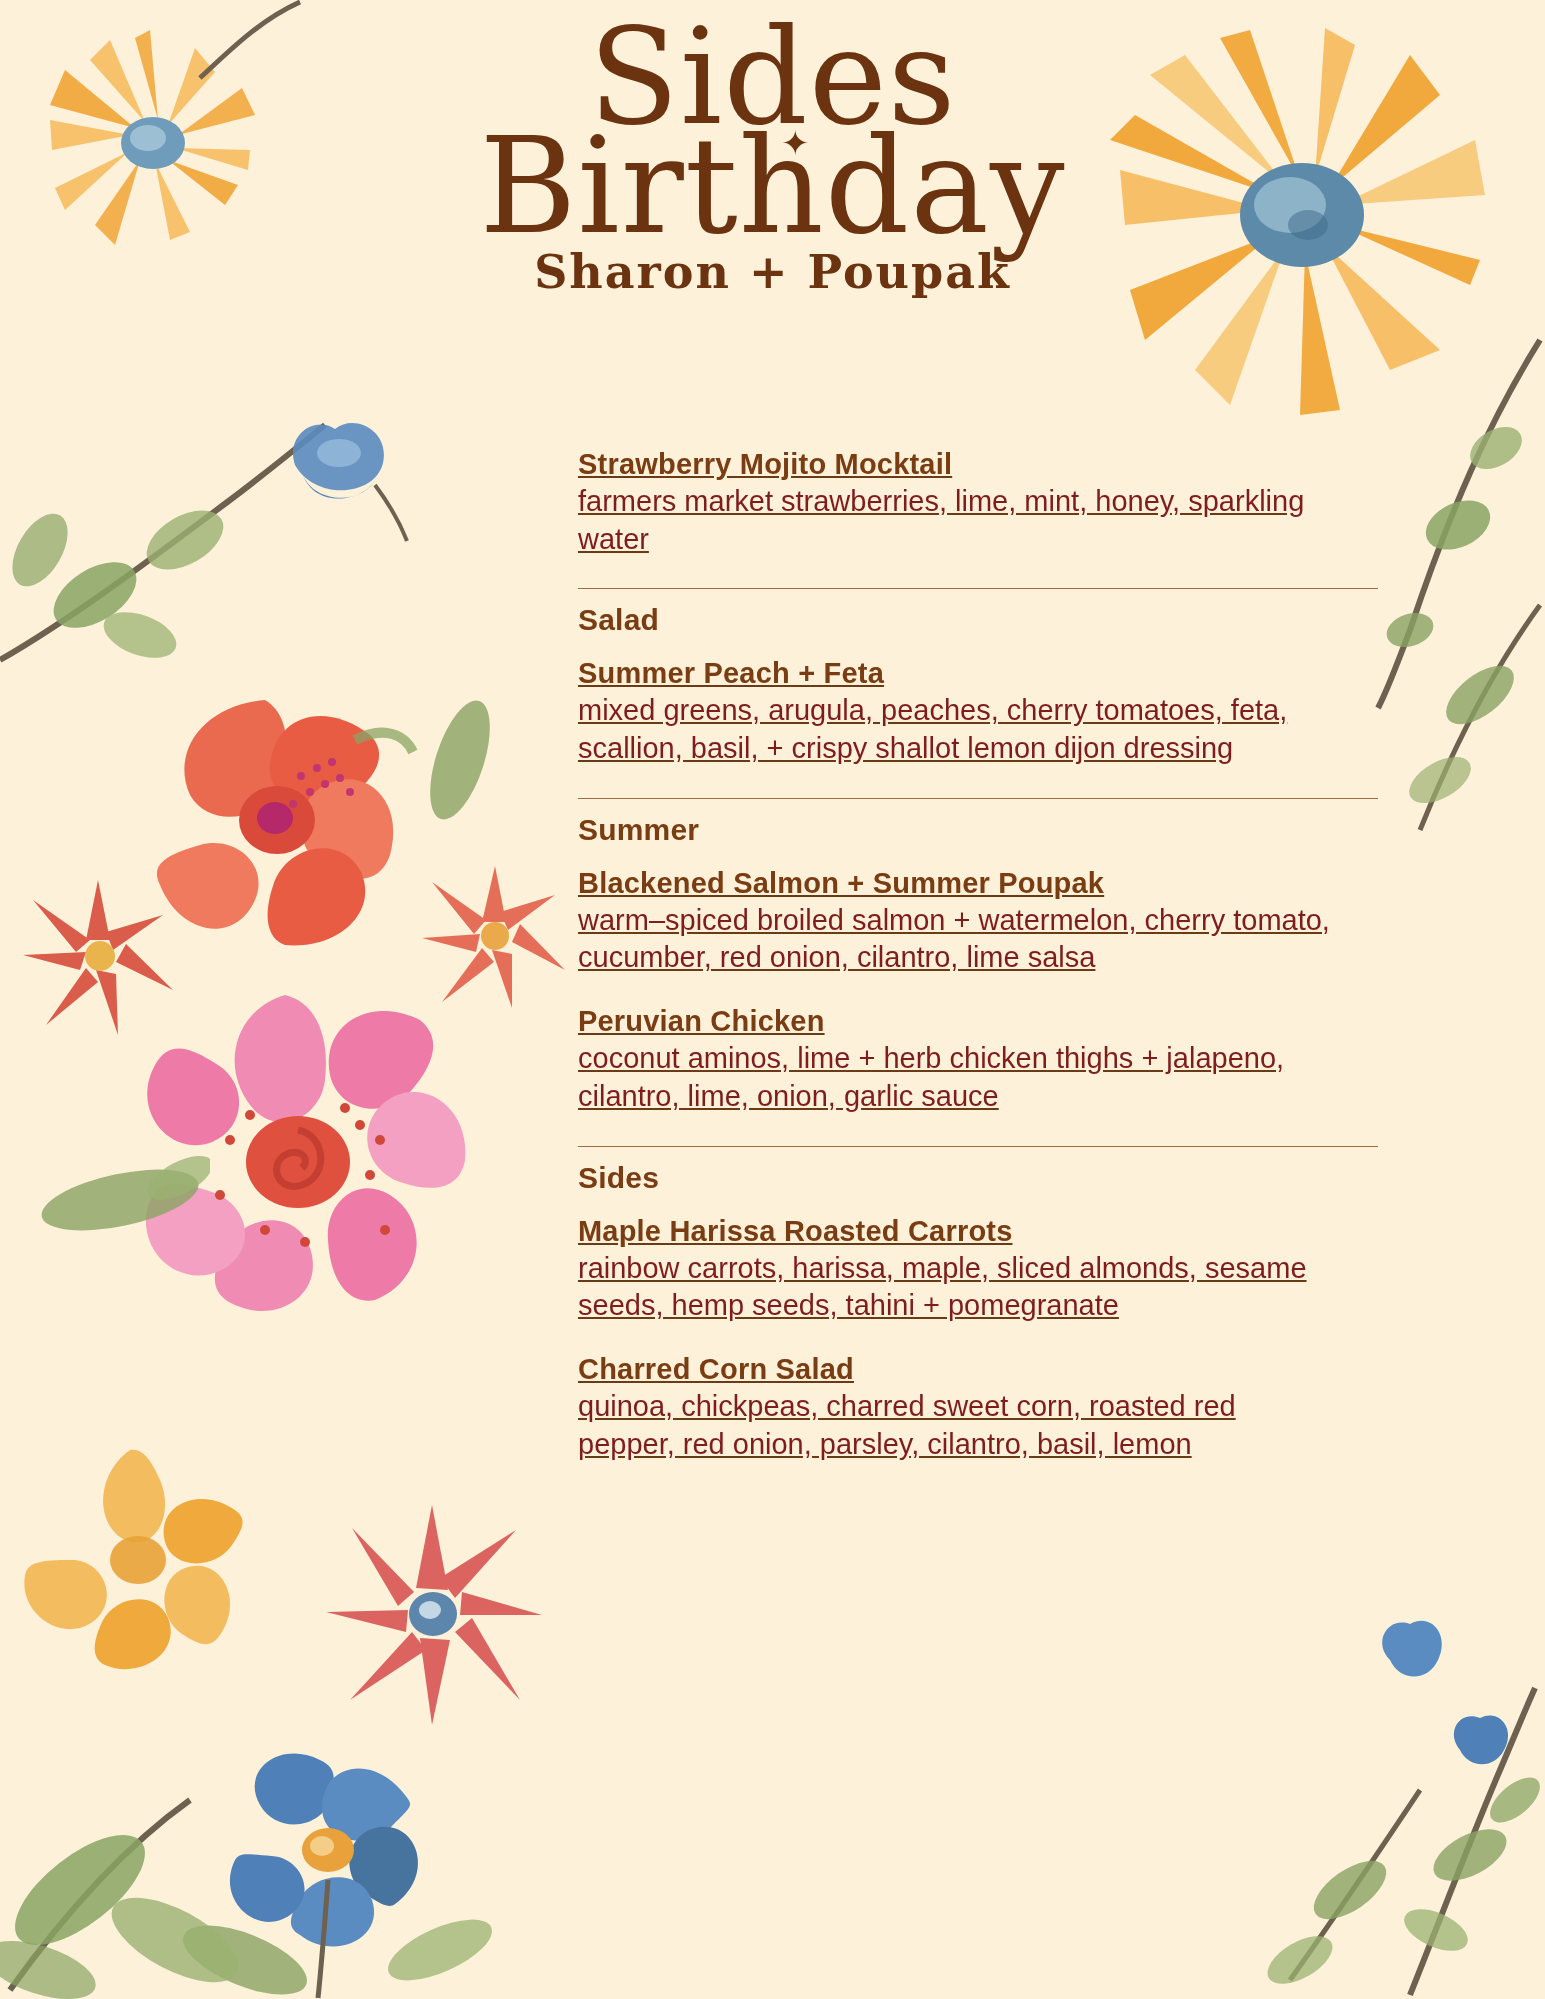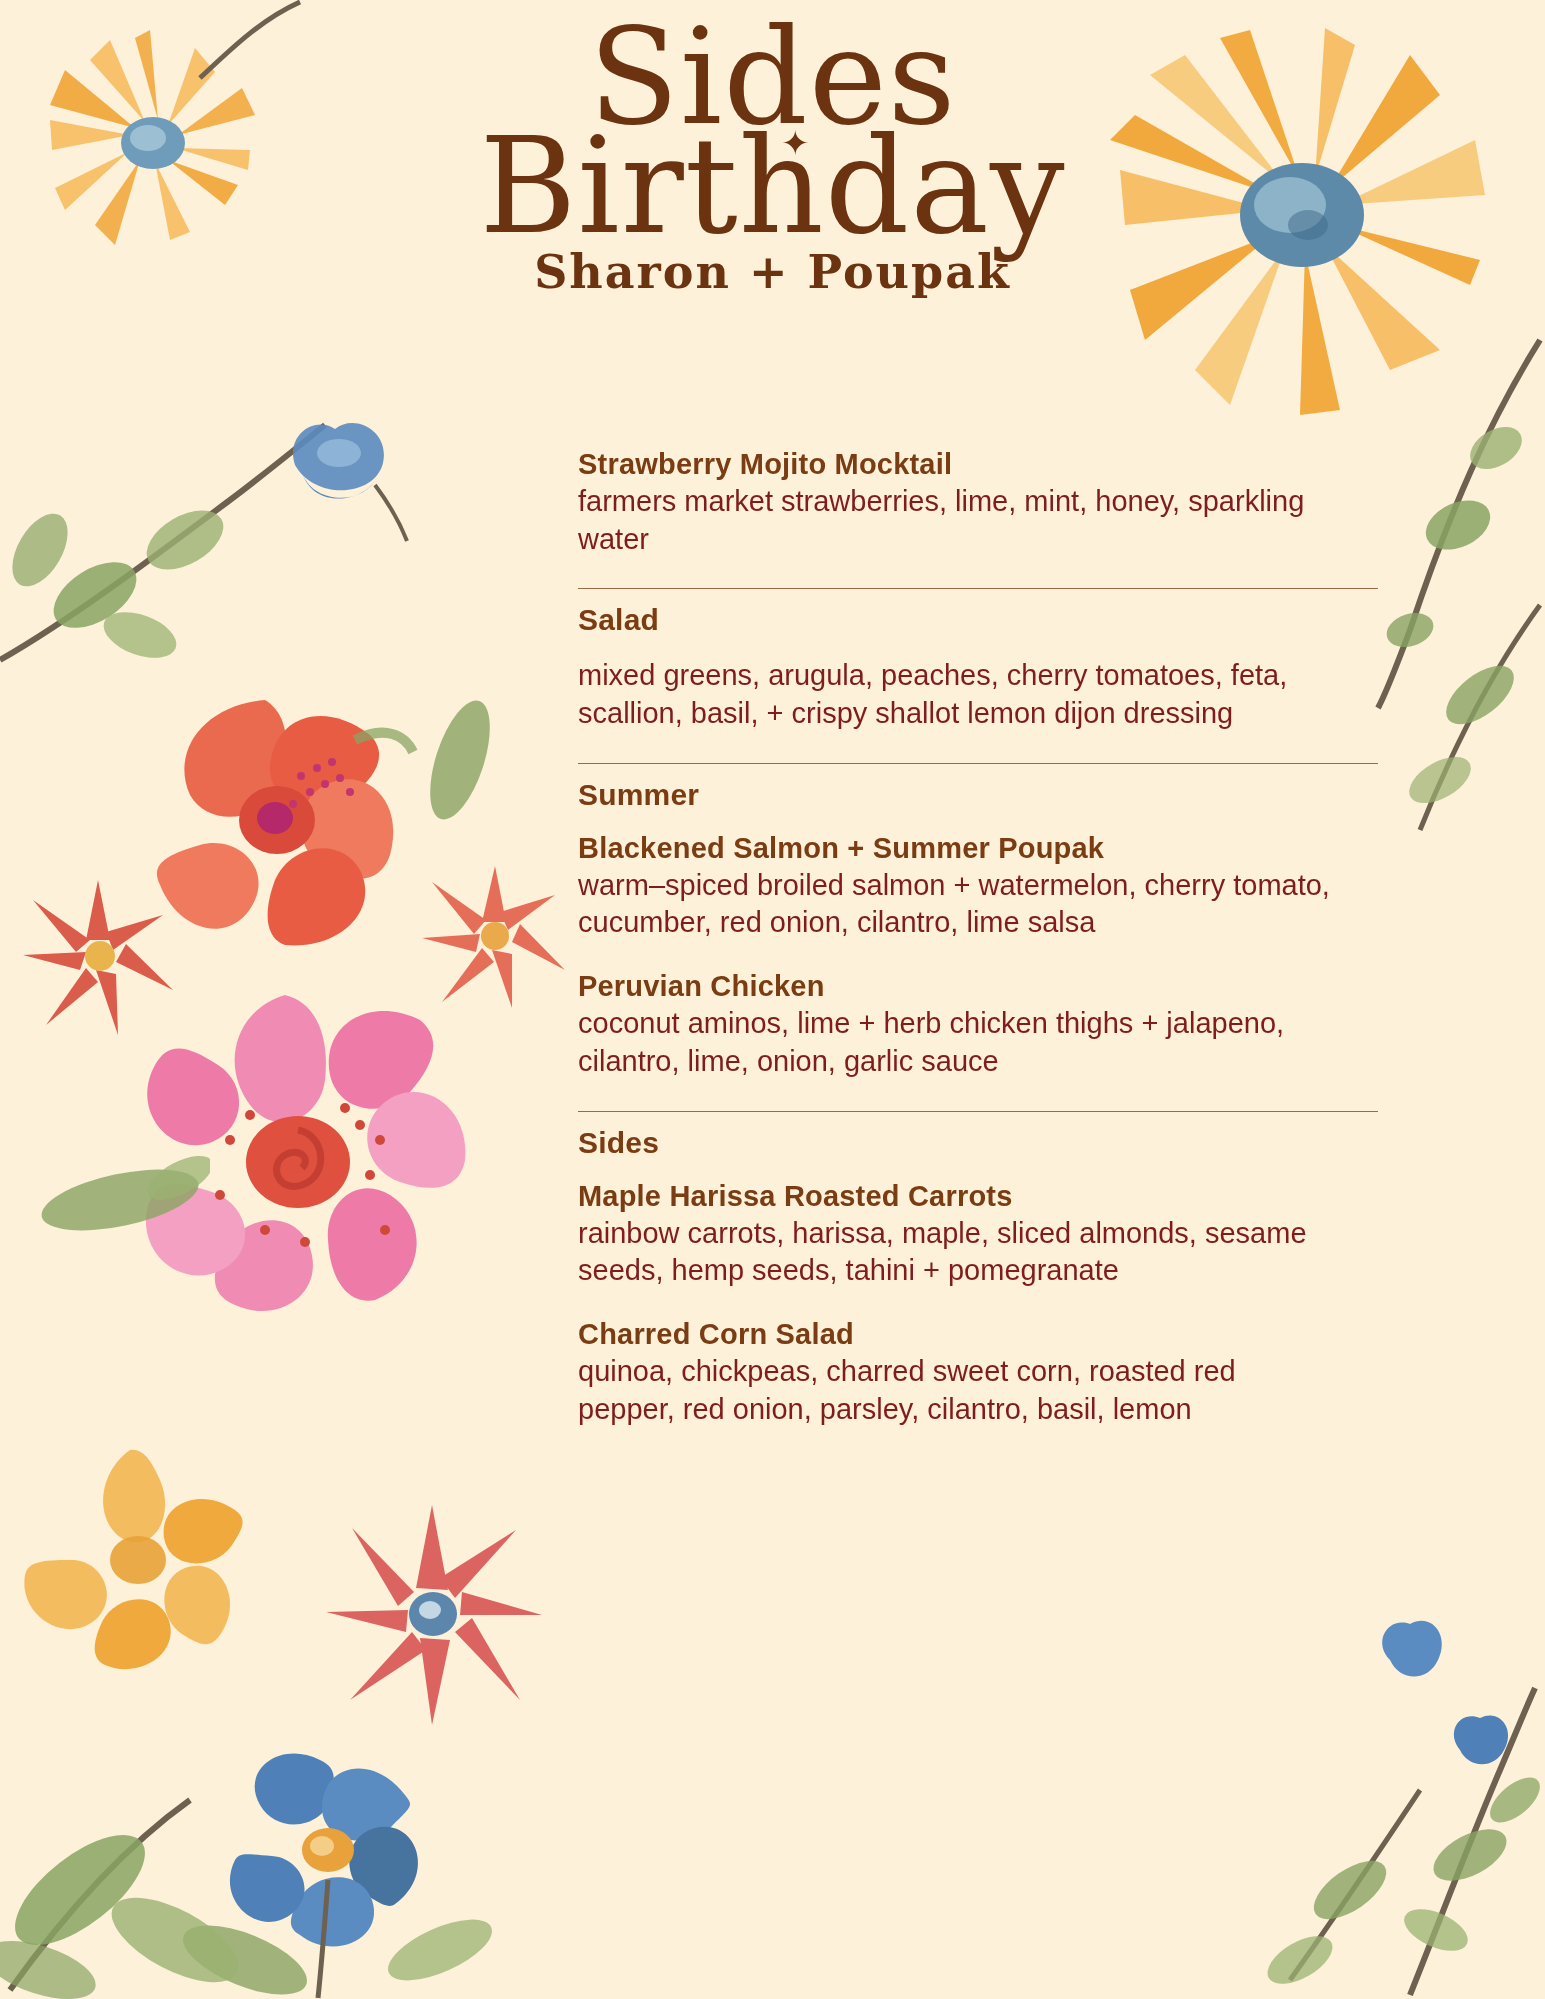--- a/index.html
+++ b/index.html
@@ -68,21 +68,21 @@
     border-top: 1.5px solid #9a6b44;
     margin: 30px 0 14px 0;
   }
   .section-title {
     font-size: 30px;
     font-weight: 700;
     color: #7a3c12;
     margin: 0 0 20px 0;
     letter-spacing: 0.2px;
   }
-  .item { margin-bottom: 28px; }
+  .item { margin-bottom: 28px; text-decoration: underline; }
   .item:last-child { margin-bottom: 0; }
   .item-name {
     font-size: 29px;
     font-weight: 700;
     color: #7a3c12;
     margin: 0 0 2px 0;
     letter-spacing: 0.2px;
   }
   .item-desc {
     font-size: 29px;
@@ -333,20 +333,21 @@
 <div class="menu">
 
   <div class="item first-item">
     <p class="item-name">Strawberry Mojito Mocktail</p>
     <p class="item-desc">farmers market strawberries, lime, mint, honey, sparkling water</p>
   </div>
 
   <hr class="section-rule">
   <h2 class="section-title">Salad</h2>
   <div class="item">
+    <p class="item-name">Summer Peach + Feta</p>
     <p class="item-desc">mixed greens, arugula, peaches, cherry tomatoes, feta, scallion, basil, + crispy shallot lemon dijon dressing</p>
   </div>
 
   <hr class="section-rule">
   <h2 class="section-title">Summer</h2>
   <div class="item">
     <p class="item-name">Blackened Salmon + Summer Poupak</p>
     <p class="item-desc">warm–spiced broiled salmon + watermelon, cherry tomato, cucumber, red onion, cilantro, lime salsa</p>
   </div>
   <div class="item">

